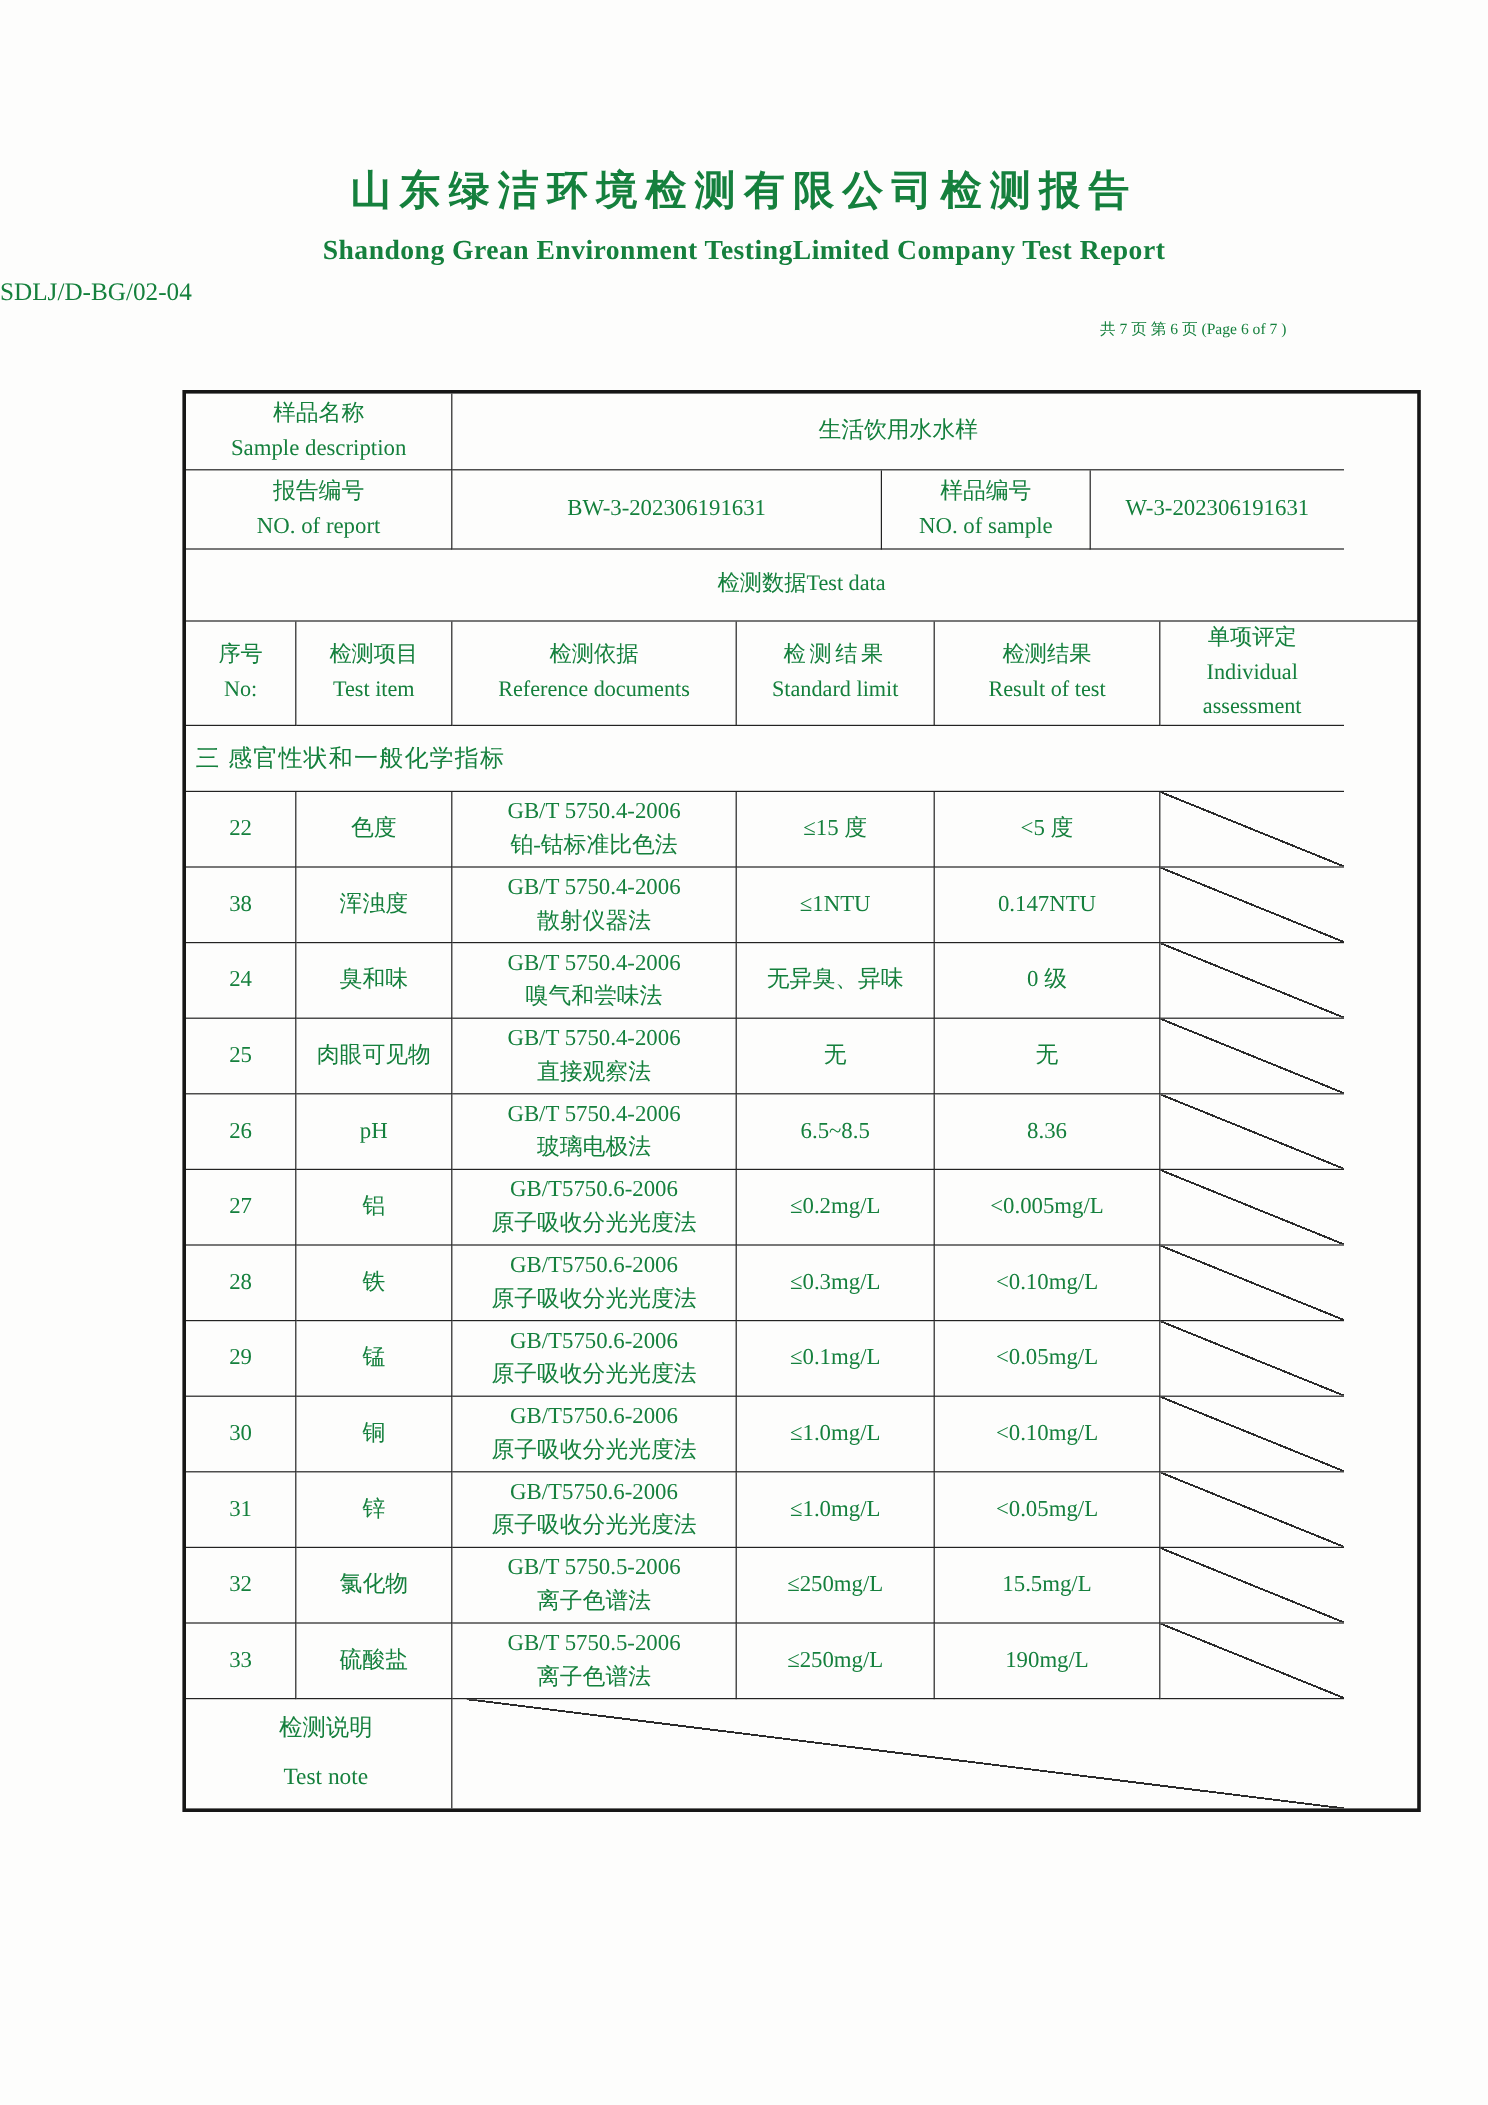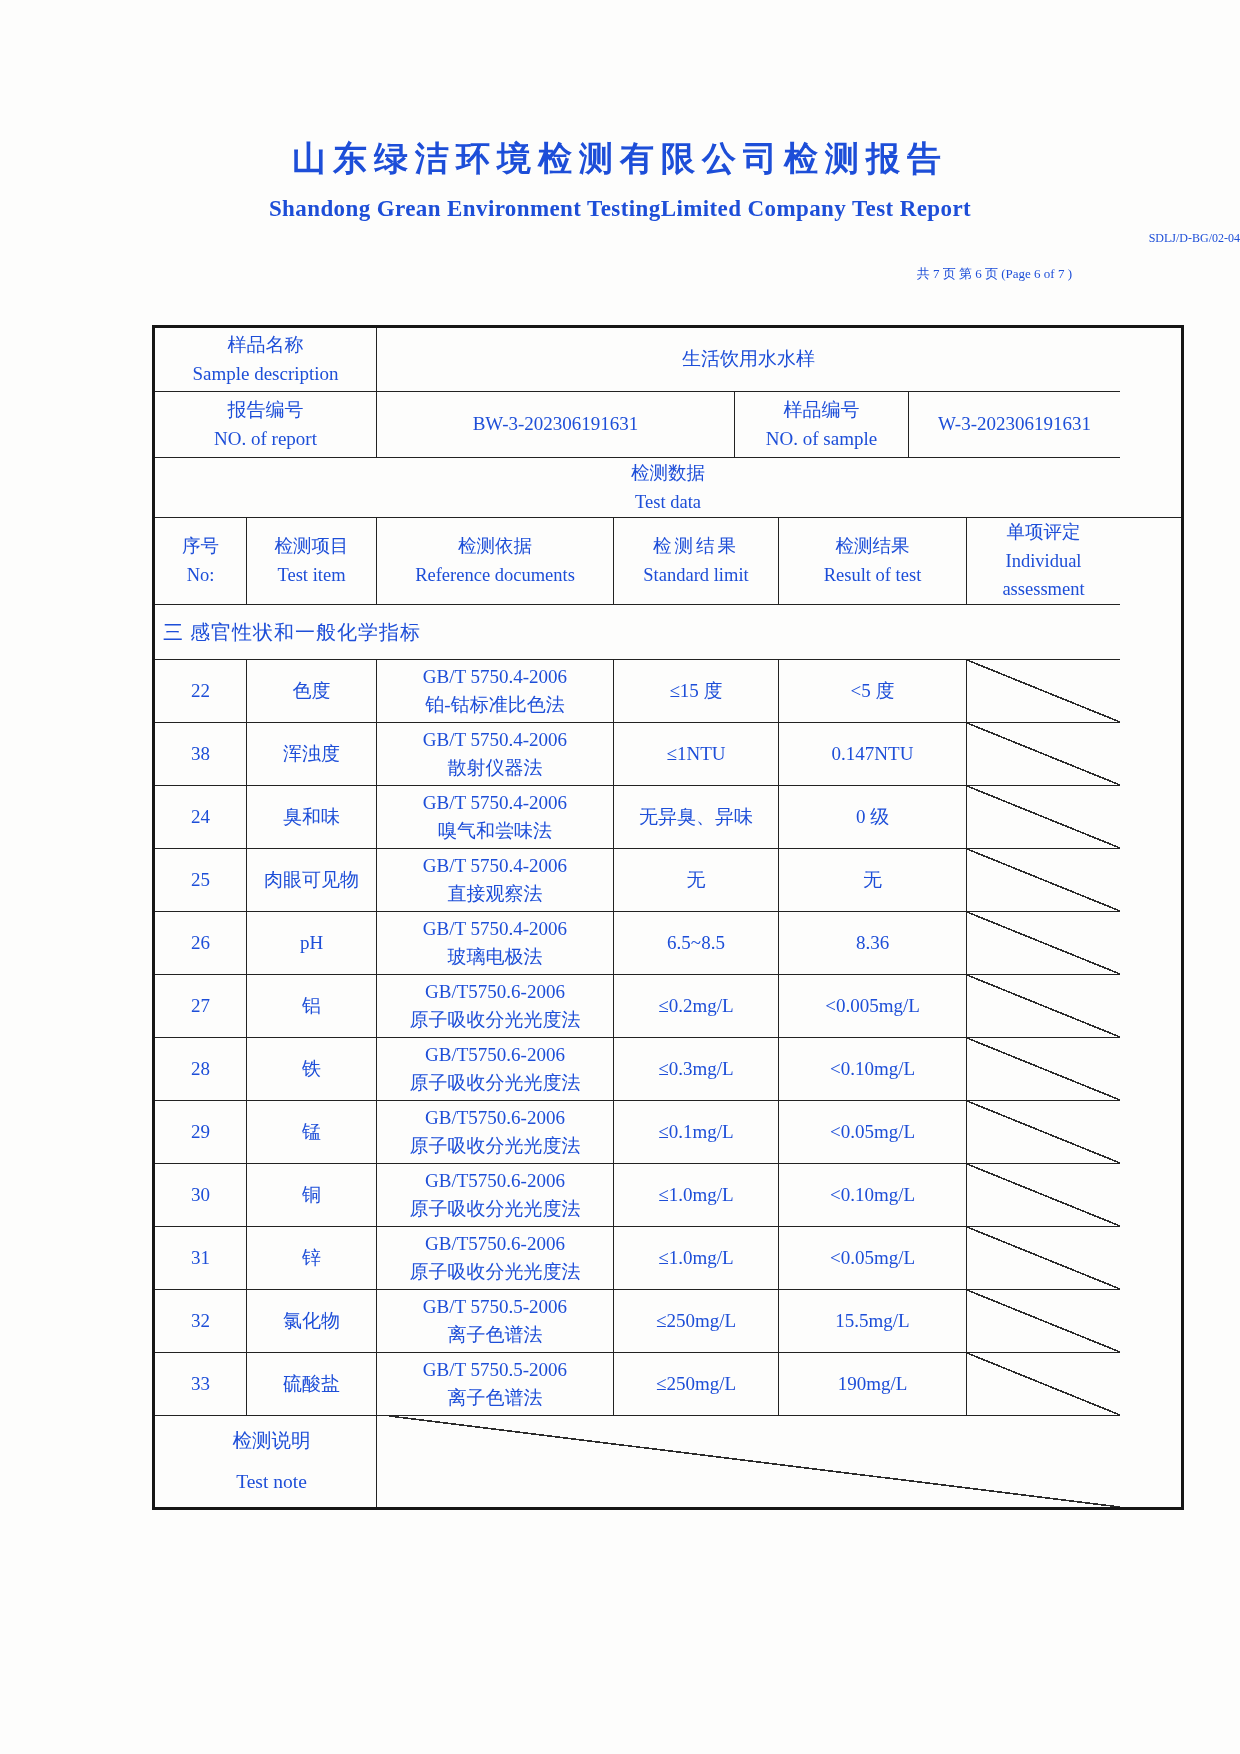--- a/index.html
+++ b/index.html
@@ -1,33 +1,33 @@
 <!DOCTYPE html>
 <html><head>
 <meta charset="utf-8">
 <style>
   * { margin:0; padding:0; box-sizing:border-box; }
   html,body { background:#ffffff; }
   .page {
     position:relative; width:1240px; height:1754px;
-    background:#fdfdfc; color:#1d4ed8;
+    background:#fdfdfc; color:#15803d;
     font-family:"Liberation Serif","DejaVu Serif",serif;
     overflow:hidden;
   }
   .title-cn {
     position:absolute; top:136px; left:0; width:100%;
     text-align:center; font-size:34px; font-weight:700; letter-spacing:7px;
   }
   .title-en {
     position:absolute; top:196px; left:0; width:100%;
     text-align:center; font-size:23px; font-weight:700; letter-spacing:0.4px;
   }
   .doc-code {
     position:absolute; top:231px; left:0; width:100%;
-    text-align:right; font-size:12px;
+    text-align:left; font-size:21px;
   }
   .page-info {
     position:absolute; top:265px; right:168px;
     font-size:13px;
   }
   .report-table {
     position:absolute; top:325px; left:152px; width:1032px;
     border:3px solid #161616;
   }
   .grid-info { display:grid; grid-template-columns:222px 358px 174px 211px; grid-template-rows:64px 66px; }
@@ -38,21 +38,21 @@
     text-align:center; font-size:19px; line-height:1.5; overflow:hidden;
   }
   .no-r { border-right:none; }
   .no-b { border-bottom:none;margin-left:12px; }
   .span-all { grid-column:1 / -1; }
   .span-2 { grid-column:1 / 3; }
   .span-4 { grid-column:3 / -1; }
   .gc-rest { grid-column:2 / -1; }
   .testdata-row {
     height:60px; border-bottom:1.5px solid #222;
-    display:flex; flex-direction:column; align-items:center; justify-content:center;
+    display:flex; align-items:center; justify-content:center;
     font-size:18.5px; line-height:1.55;
   }
   .section-cell {
     flex-direction:row; justify-content:flex-start; padding-left:8px;
     font-size:20px; letter-spacing:1px;
   }
   .hdr { font-size:18.5px; line-height:1.55; }
   .hdr .ls { letter-spacing:3px; }
   .ref-cell { font-size:19px; line-height:1.5; }
   .note-cell { line-height:2.1; font-size:19.5px; }

